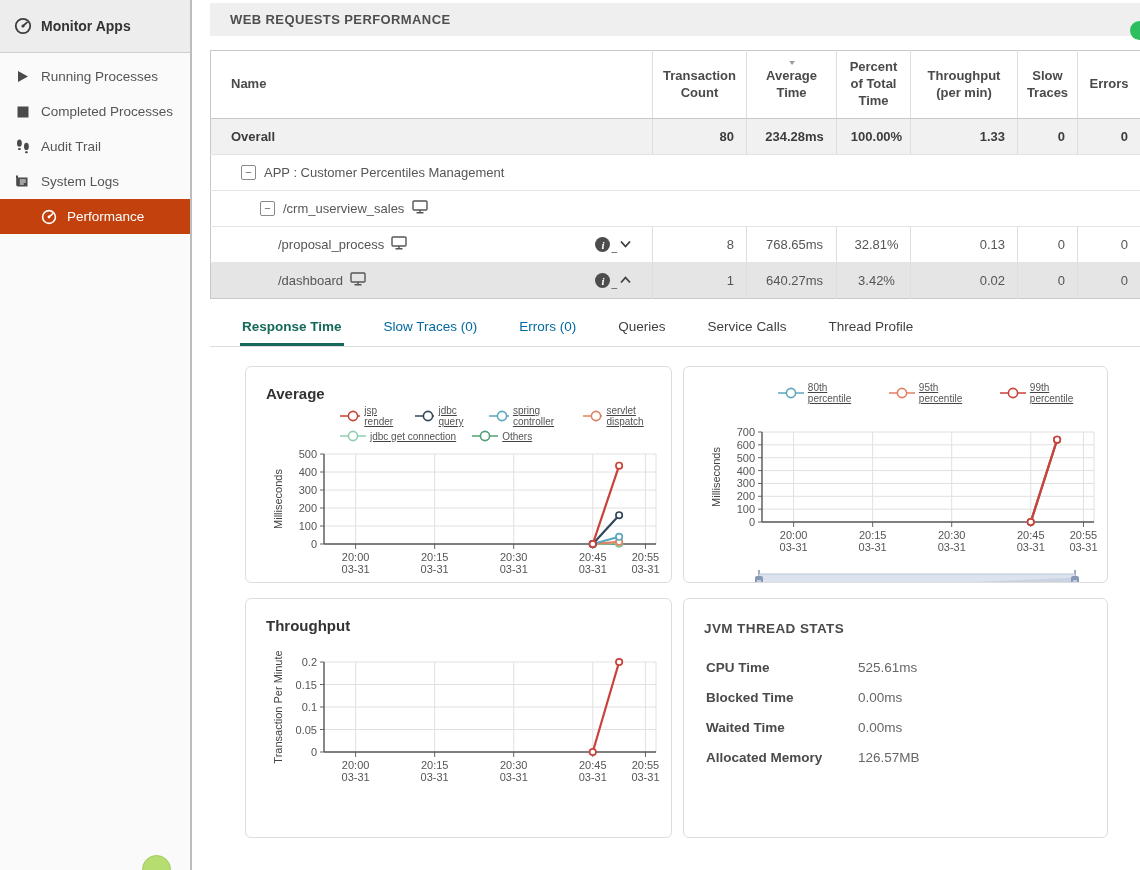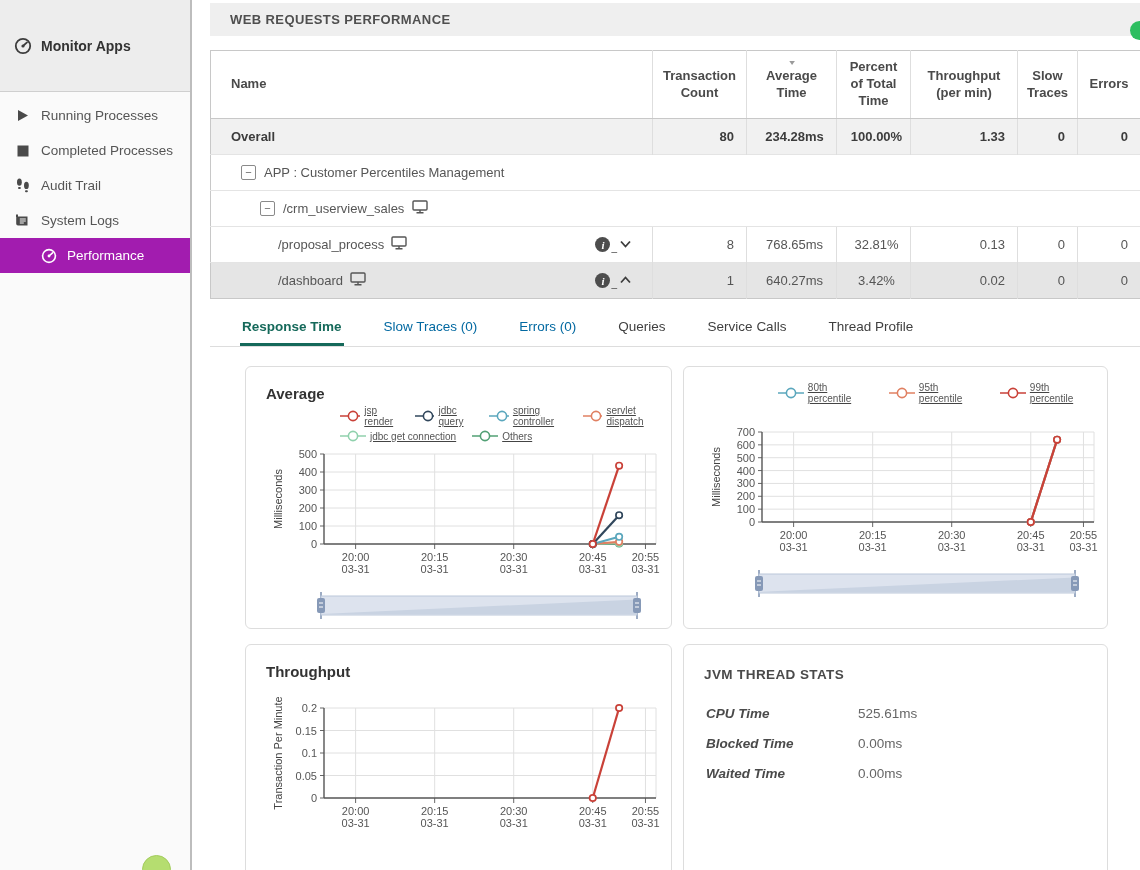--- a/index.html
+++ b/index.html
@@ -4,28 +4,28 @@
 <style>
   html,body{margin:0;padding:0;}
   body{
     width:1140px;height:870px;overflow:hidden;position:relative;
     background:#fff;font-family:"Liberation Sans",sans-serif;color:#444;
     -webkit-font-smoothing:antialiased;
   }
   
   .sidebar{position:absolute;left:0;top:0;bottom:0;width:190px;background:#fafafa;
     border-right:2px solid #bdbdbd;}
-  .sidebar-header{height:92px;background:#ededed;border-bottom:1px solid #cfcfcf;
+  .sidebar-header{height:53px;background:#ededed;border-bottom:1px solid #cfcfcf;
     display:flex;align-items:center;gap:9px;padding:0 0 0 14px;box-sizing:border-box;}
   .sidebar-title{font-size:14px;font-weight:bold;color:#333;}
   .side-nav{padding-top:6px;}
   .side-item{display:flex;align-items:center;gap:10px;padding:9px 10px 9px 14px;
     font-size:13.5px;color:#555;cursor:pointer;}
   .side-item .ic{width:17px;height:17px;display:flex;align-items:center;justify-content:center;color:#4a4a4a;flex:0 0 17px;}
-  .side-item.active{background:#a21caf;color:#fff;padding-left:40px;}
+  .side-item.active{background:#c2410c;color:#fff;padding-left:40px;}
   .side-item.active .ic{color:#fff;}
   .fab{position:absolute;left:142px;bottom:-14px;width:27px;height:27px;border-radius:50%;
     background:#b5dd70;border:1px solid #a3cc5d;}
   
   .main{position:absolute;left:192px;top:0;right:0;bottom:0;padding-left:18px;}
   .page-header{margin-top:3px;height:33px;background:#efefef;display:flex;align-items:center;
     padding-left:20px;}
   .page-header span{font-size:13px;font-weight:bold;color:#4f4f4f;letter-spacing:.4px;}
   .status-dot{position:absolute;top:21px;right:-9px;width:19px;height:19px;border-radius:50%;background:#2dbe60;}
   
@@ -55,34 +55,34 @@
     font-family:"Liberation Serif",serif;font-size:11px;font-weight:bold;font-style:italic;}
   .tiny-underscore{color:#444;font-size:10px;margin:6px 1px 0 0;}
   
   .tabs{margin-top:18px;width:930px;display:flex;gap:38px;border-bottom:1px solid #ddd;padding-left:30px;box-sizing:border-box;}
   .tab{font-size:13.5px;padding:2px 2px 12px;cursor:pointer;color:#3f3f3f;}
   .tab.active{color:#15695a;font-weight:bold;box-shadow:inset 0 -3px 0 0 #15695a;}
   .tab.disabled{color:#0369a1;}
   
   .cards{margin:19px 0 0 35px;display:grid;grid-template-columns:427px 425px;gap:15px 11px;}
   .card{border:1px solid #ddd;border-radius:6px;background:#fff;box-sizing:border-box;
-    padding:12px 12px 10px 16px;height:263px;overflow:hidden;}
+    padding:12px 12px 10px 16px;height:217px;overflow:hidden;}
   .card.row2{height:240px;}
   .card h3{margin:6px 0 2px 4px;font-size:15px;color:#333;}
   .card h3.small-caps{font-size:13.5px;color:#4a4a4a;letter-spacing:.4px;margin-top:10px;}
   .legend-row{display:flex;gap:16px;margin:3px 0 0 78px;flex-wrap:nowrap;text-decoration:underline;}
   .legend-item{display:flex;align-items:center;gap:4px;font-size:10px;color:#555;cursor:pointer;}
   .chart-svg{overflow:visible;display:block;margin-left:6px;margin-top:6px;}
   .card.percentiles .chart-svg{margin-top:22px;}
   .card.throughput .chart-svg{margin-top:22px;}
   .slider-svg{display:block;margin:12px 0 0 52px;cursor:ew-resize;}
   
   .jvm-rows{margin:24px 0 0 6px;}
   .stat-row{display:flex;margin-bottom:15px;}
-  .stat-label{width:152px;font-size:13.5px;font-weight:bold;color:#4a4a4a;font-style:italic;}
+  .stat-label{width:152px;font-size:13.5px;font-weight:bold;color:#4a4a4a;}
   .stat-value{font-size:13.5px;color:#666;}
 </style>
 </head>
 <body>
 
 <aside class="sidebar">
   <div class="sidebar-header">
     <span class="ic" style="width:18px;height:18px;color:#3d3d3d;">
       <svg width="18" height="18" viewBox="0 0 18 18">
           <circle cx="9" cy="9" r="7.2" fill="none" stroke="currentColor" stroke-width="1.8"></circle>
@@ -545,16 +545,20 @@
           <span class="stat-value">525.61ms</span>
         </div>
         <div class="stat-row">
           <span class="stat-label">Blocked Time</span>
           <span class="stat-value">0.00ms</span>
         </div>
         <div class="stat-row">
           <span class="stat-label">Waited Time</span>
           <span class="stat-value">0.00ms</span>
         </div>
+        <div class="stat-row">
+          <span class="stat-label">Allocated Memory</span>
+          <span class="stat-value">126.57MB</span>
+        </div>
       </div>
     </section>
   </div>
 </main>
 
 </body></html>

